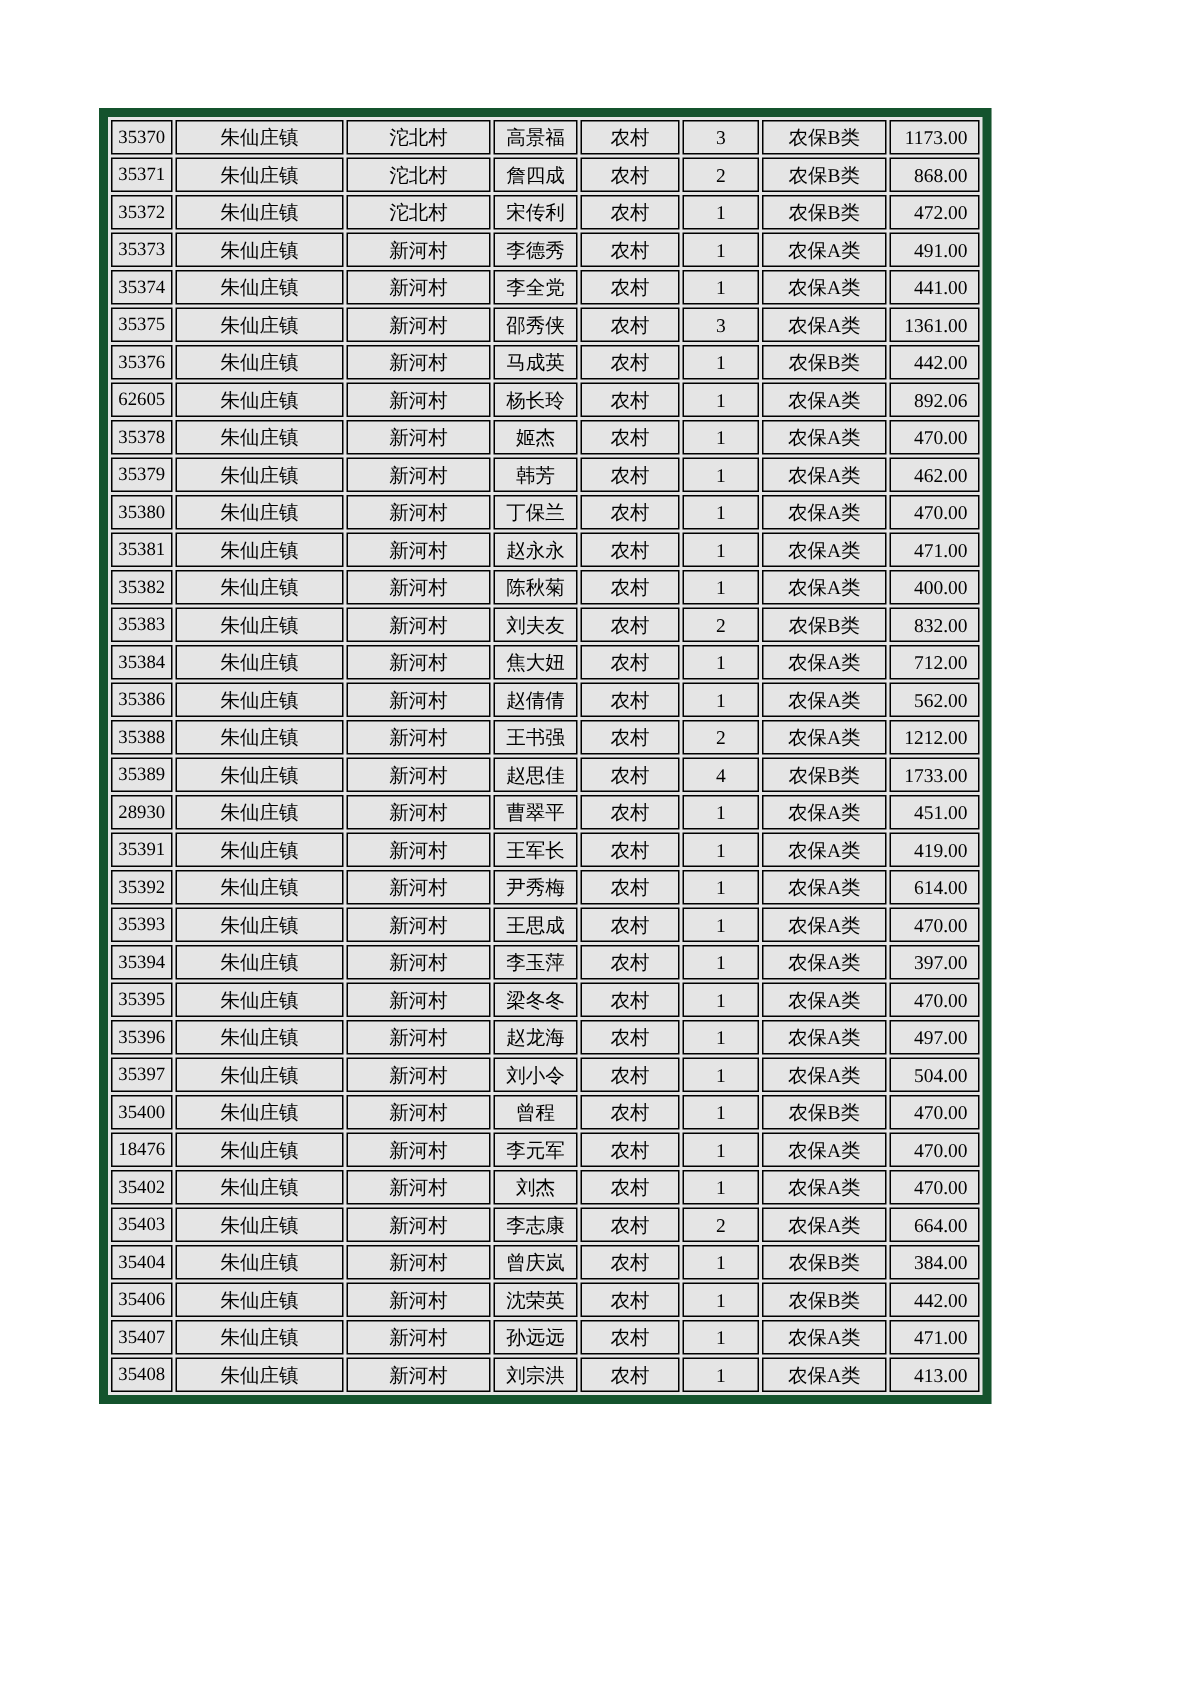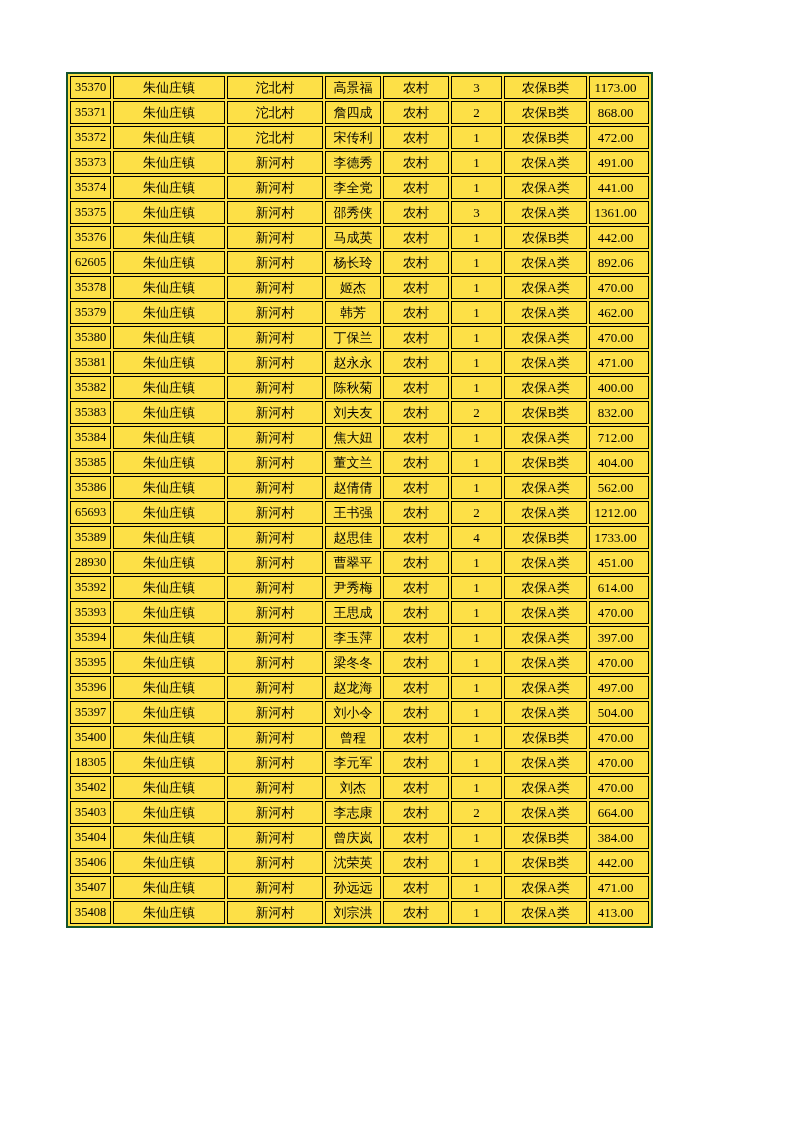--- a/index.html
+++ b/index.html
@@ -17,38 +17,38 @@
     color: #000000;
   }
   table.grid {
     position: absolute;
     left: 66px;
     top: 72px;
     width: 585px;
     table-layout: fixed;
     border-collapse: separate;
     border-spacing: 2px;
-    border: 2px solid #14532d;
-    background: #fde047;
+    border: 6px solid #14532d;
+    background: #e5e5e5;
   }
   table.grid td {
     box-sizing: border-box;
     height: 23px;
     border: 1px solid #000000;
     font-size: 13px;
     line-height: 19px;
     text-align: center;
     vertical-align: middle;
     white-space: nowrap;
     overflow: hidden;
     padding: 0;
     color: #000000;
   }
   table.grid td.amount {
-    text-align: center;
+    text-align: right;
     padding-right: 7px;
   }
   table.grid td.record-no {
     font-size: 12.5px;
   }
 </style>
 </head>
 <body>
 
 <div class="page">
@@ -208,41 +208,31 @@
           <td class="record-no">35384</td>
           <td class="town">朱仙庄镇</td>
           <td class="village">新河村</td>
           <td class="person-name">焦大妞</td>
           <td class="household-type">农村</td>
           <td class="person-count">1</td>
           <td class="insurance-category">农保A类</td>
           <td class="amount">712.00</td>
         </tr>
         <tr>
-          <td class="record-no">35385</td>
-          <td class="town">朱仙庄镇</td>
-          <td class="village">新河村</td>
-          <td class="person-name">董文兰</td>
-          <td class="household-type">农村</td>
-          <td class="person-count">1</td>
-          <td class="insurance-category">农保B类</td>
-          <td class="amount">404.00</td>
-        </tr>
-        <tr>
           <td class="record-no">35386</td>
           <td class="town">朱仙庄镇</td>
           <td class="village">新河村</td>
           <td class="person-name">赵倩倩</td>
           <td class="household-type">农村</td>
           <td class="person-count">1</td>
           <td class="insurance-category">农保A类</td>
           <td class="amount">562.00</td>
         </tr>
         <tr>
-          <td class="record-no">65693</td>
+          <td class="record-no">35388</td>
           <td class="town">朱仙庄镇</td>
           <td class="village">新河村</td>
           <td class="person-name">王书强</td>
           <td class="household-type">农村</td>
           <td class="person-count">2</td>
           <td class="insurance-category">农保A类</td>
           <td class="amount">1212.00</td>
         </tr>
         <tr>
           <td class="record-no">35389</td>
@@ -258,20 +248,30 @@
           <td class="record-no">28930</td>
           <td class="town">朱仙庄镇</td>
           <td class="village">新河村</td>
           <td class="person-name">曹翠平</td>
           <td class="household-type">农村</td>
           <td class="person-count">1</td>
           <td class="insurance-category">农保A类</td>
           <td class="amount">451.00</td>
         </tr>
         <tr>
+          <td class="record-no">35391</td>
+          <td class="town">朱仙庄镇</td>
+          <td class="village">新河村</td>
+          <td class="person-name">王军长</td>
+          <td class="household-type">农村</td>
+          <td class="person-count">1</td>
+          <td class="insurance-category">农保A类</td>
+          <td class="amount">419.00</td>
+        </tr>
+        <tr>
           <td class="record-no">35392</td>
           <td class="town">朱仙庄镇</td>
           <td class="village">新河村</td>
           <td class="person-name">尹秀梅</td>
           <td class="household-type">农村</td>
           <td class="person-count">1</td>
           <td class="insurance-category">农保A类</td>
           <td class="amount">614.00</td>
         </tr>
         <tr>
@@ -328,21 +328,21 @@
           <td class="record-no">35400</td>
           <td class="town">朱仙庄镇</td>
           <td class="village">新河村</td>
           <td class="person-name">曾程</td>
           <td class="household-type">农村</td>
           <td class="person-count">1</td>
           <td class="insurance-category">农保B类</td>
           <td class="amount">470.00</td>
         </tr>
         <tr>
-          <td class="record-no">18305</td>
+          <td class="record-no">18476</td>
           <td class="town">朱仙庄镇</td>
           <td class="village">新河村</td>
           <td class="person-name">李元军</td>
           <td class="household-type">农村</td>
           <td class="person-count">1</td>
           <td class="insurance-category">农保A类</td>
           <td class="amount">470.00</td>
         </tr>
         <tr>
           <td class="record-no">35402</td>

